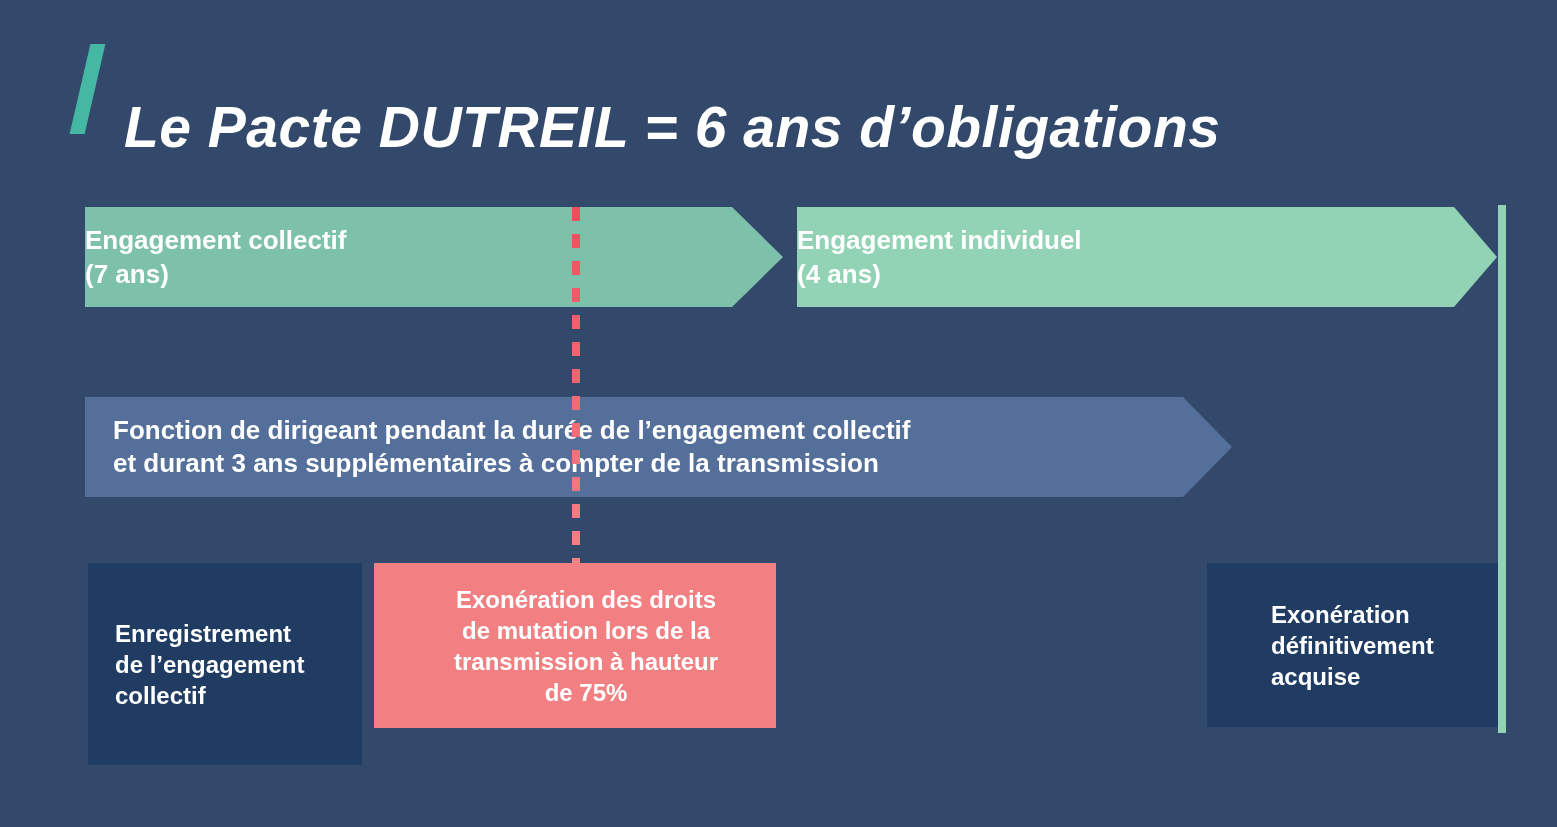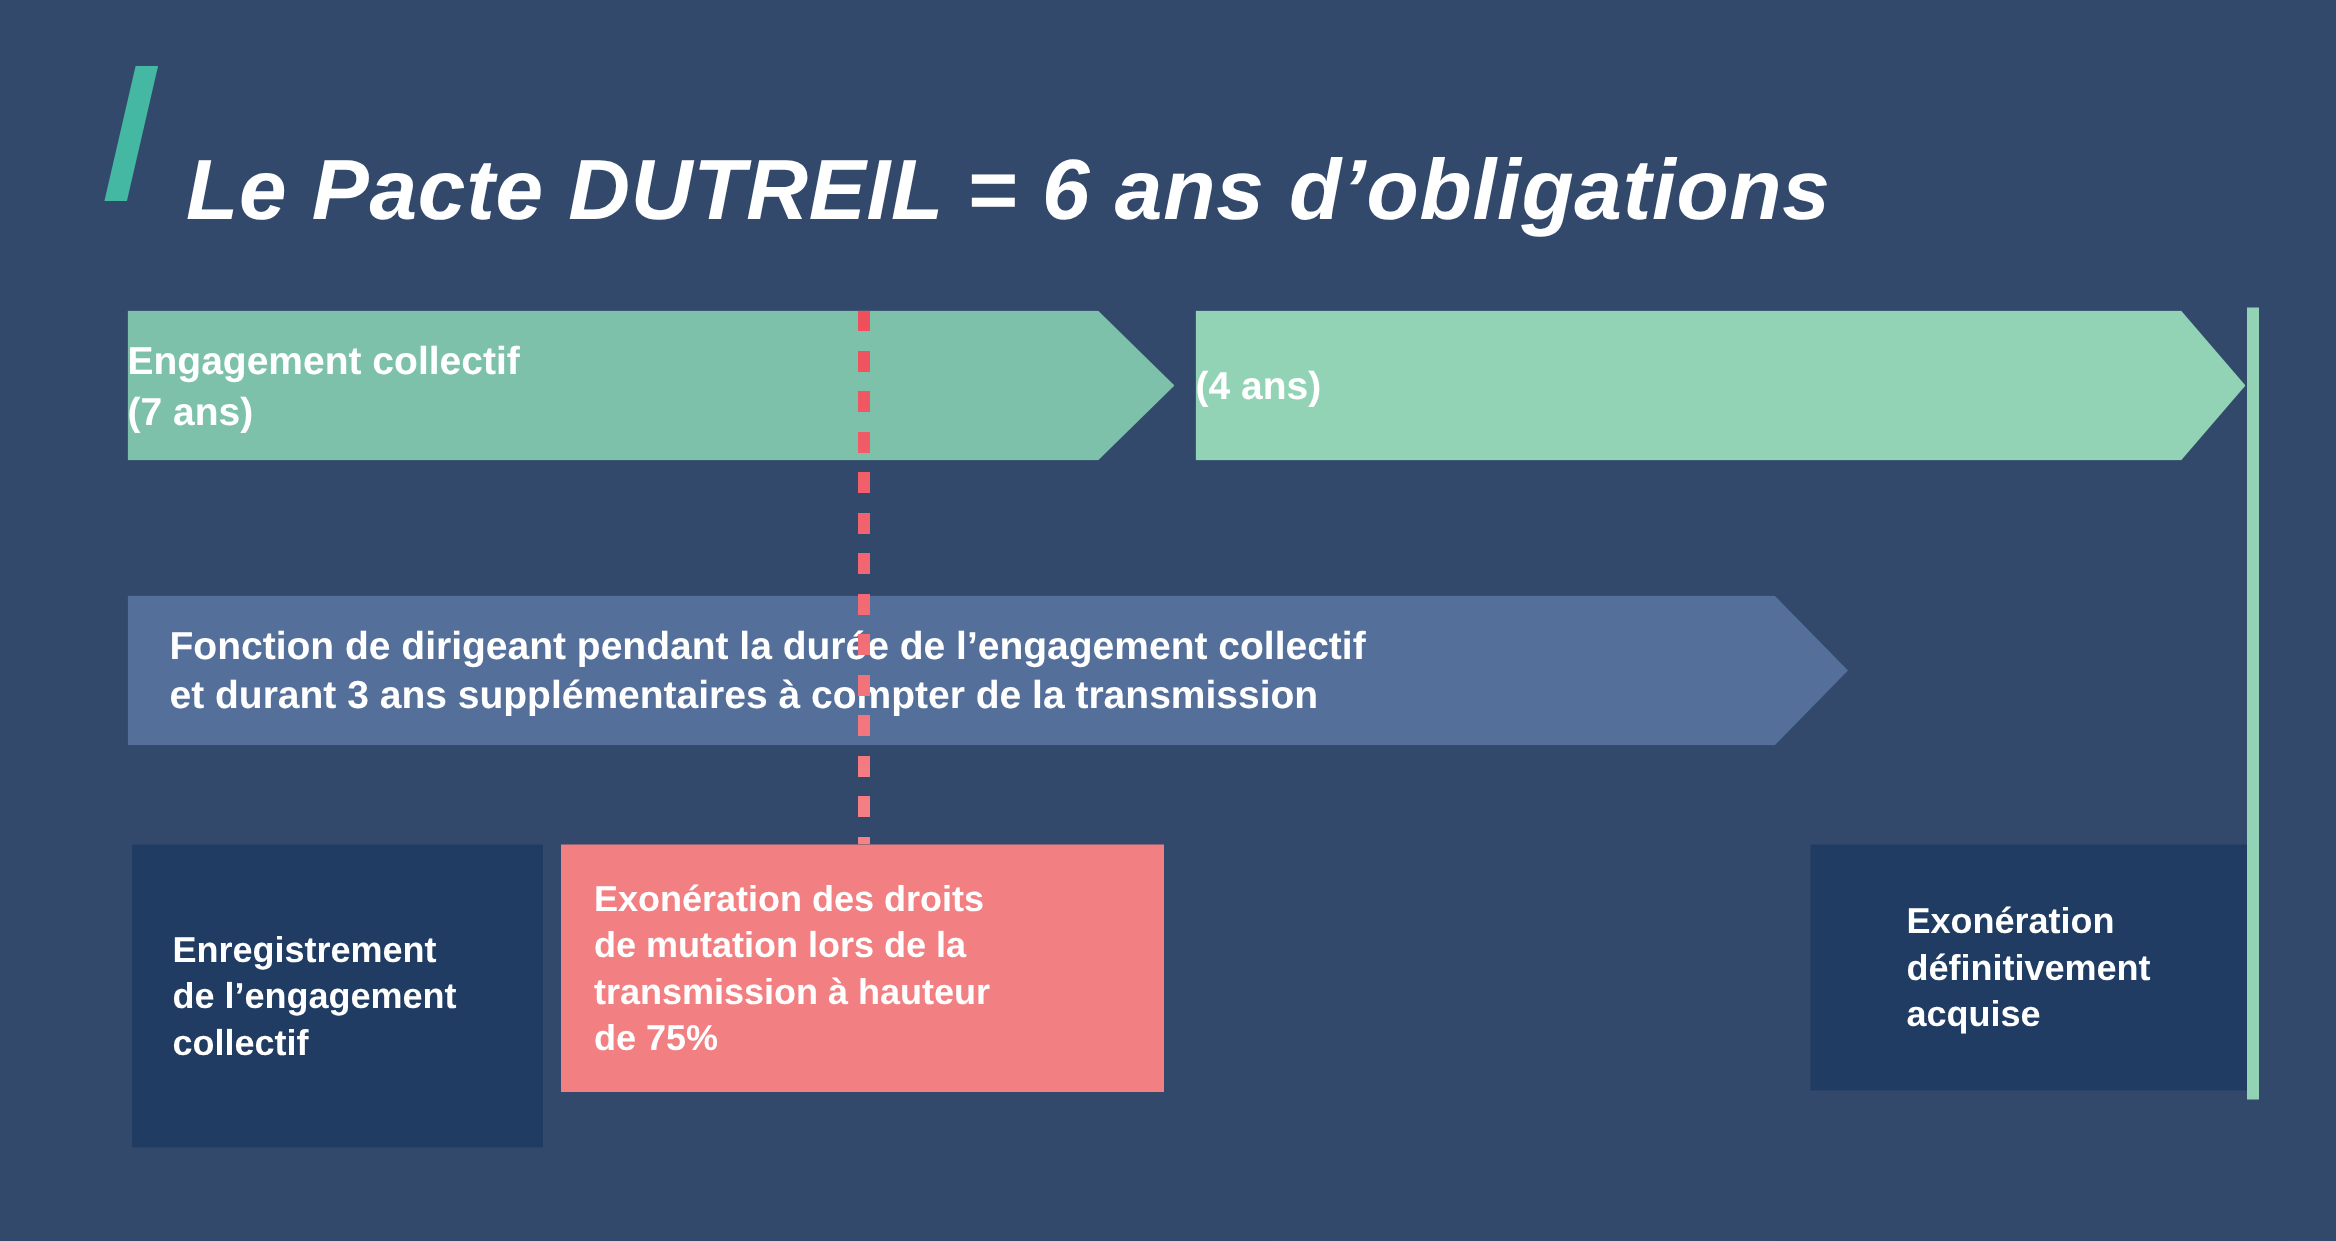--- a/index.html
+++ b/index.html
@@ -133,20 +133,21 @@
     width: 274px;
     height: 202px;
     padding-left: 27px;
   }
   .box-exoneration75 {
     left: 374px;
     top: 563px;
     width: 402px;
     height: 165px;
     padding-left: 22px;
+    align-items: center;
   }
   .box-final {
     left: 1207px;
     top: 563px;
     width: 293px;
     height: 164px;
     padding-left: 64px;
   }
   
   .end-line {
@@ -166,20 +167,21 @@
 
   <div class="title-slash"></div>
   <h1 class="page-title">Le Pacte DUTREIL = 6 ans d’obligations</h1>
 
   <div class="arrow arrow-collective">
     <div>Engagement collectif</div>
     <div>(7 ans)</div>
   </div>
 
   <div class="arrow arrow-individual">
+    <div>Engagement individuel</div>
     <div>(4 ans)</div>
   </div>
 
   <div class="transmission-dash-line"></div>
 
   <div class="director-banner">
     <div>Fonction de dirigeant pendant la durée de l’engagement collectif</div>
     <div>et durant 3 ans supplémentaires à compter de la transmission</div>
   </div>
 

